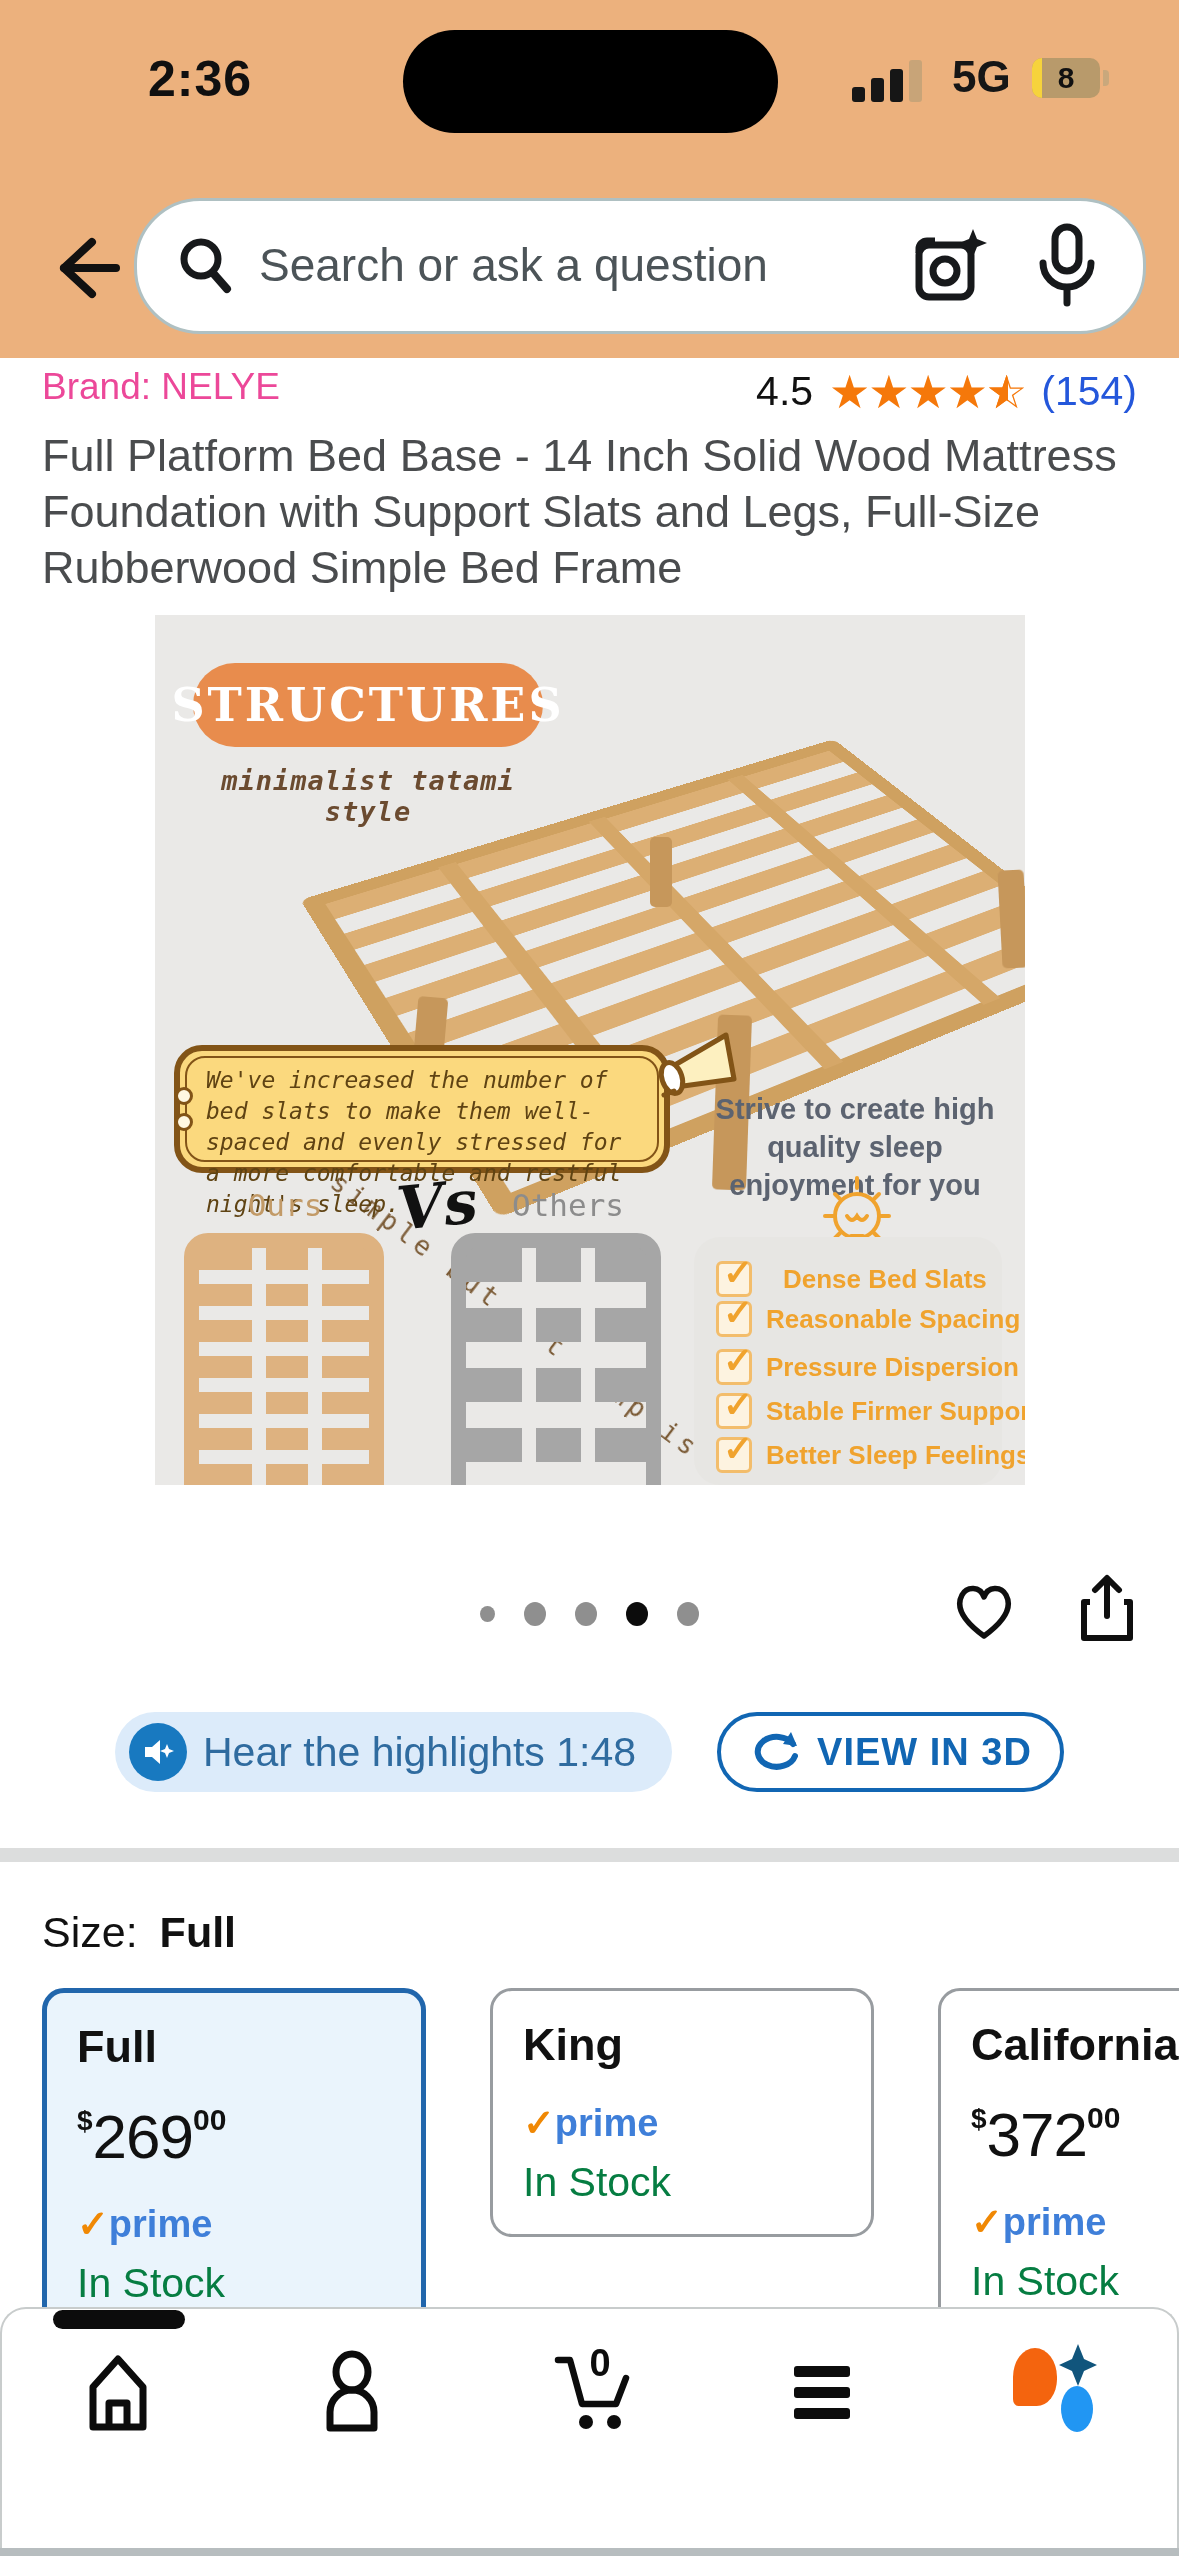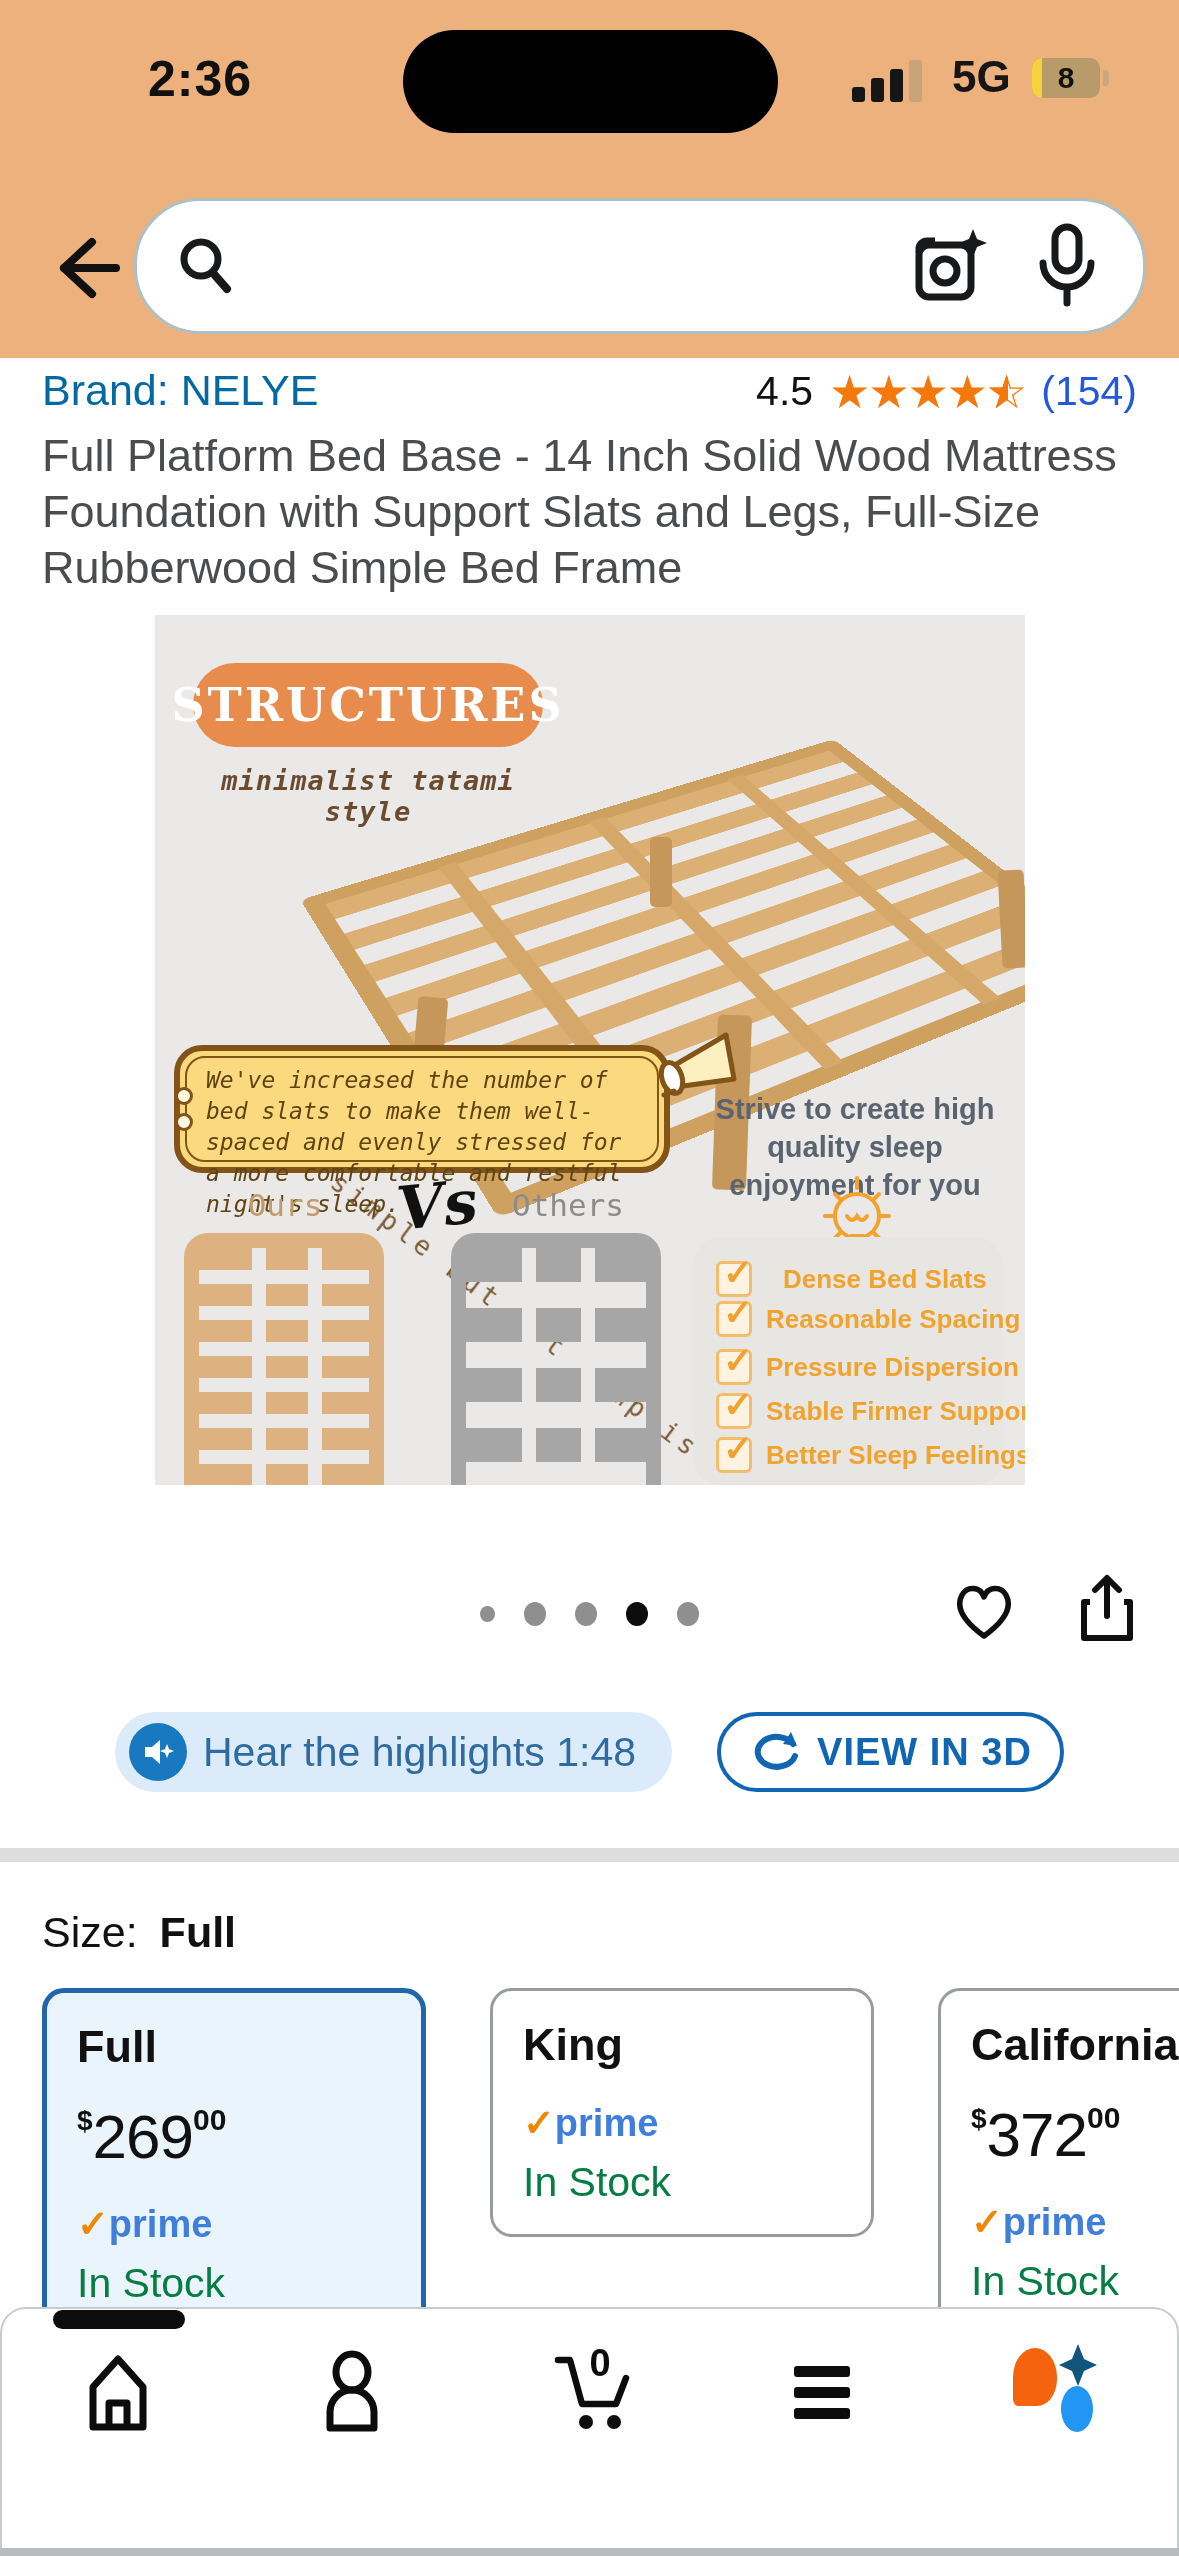--- a/index.html
+++ b/index.html
@@ -26,21 +26,21 @@
   .backbtn{position:absolute;left:42px;top:228px;width:80px;height:80px;}
   .searchpill{position:absolute;left:134px;top:198px;width:1006px;height:130px;background:#fff;border:3px solid #afc0c2;border-radius:66px;}
   .searchicon{position:absolute;left:36px;top:30px;width:66px;height:66px;}
   .searchinput{position:absolute;left:120px;top:8px;width:620px;height:110px;border:none;outline:none;font-size:46px;color:#333;background:transparent;font-family:"Liberation Sans",sans-serif;}
   .searchinput::placeholder{color:#4c5458;opacity:1;}
   .camicon{position:absolute;left:770px;top:22px;width:86px;height:86px;}
   .micicon{position:absolute;left:890px;top:20px;width:80px;height:88px;}
 
   
   .brandrow{position:absolute;left:42px;top:366px;width:1095px;height:52px;}
-  .brand{font-size:43px;color:#0369a1;}
+  .brand{font-size:37px;color:#ec4899;}
   .rating{position:absolute;right:0;top:2px;font-size:41px;color:#111;display:flex;align-items:center;gap:16px;}
   .stars{color:#f5780a;font-size:46px;letter-spacing:-2px;line-height:46px;}
   .halfstar{position:relative;display:inline-block;}
   .halfstar .outl{color:#f5780a;}
   .halfstar .fill{position:absolute;left:0;top:0;width:55%;overflow:hidden;color:#f5780a;}
   .rcount{color:#2457db;font-size:41px;}
   .title{position:absolute;left:42px;top:428px;width:1100px;font-size:45px;line-height:56px;color:#4a4c4e;}
 
   
   .pimage{position:absolute;left:155px;top:615px;width:870px;height:870px;background:#eae9e7;overflow:hidden;}
@@ -184,20 +184,21 @@
       </svg>
     </div>
 
     <div class="searchpill">
       <div class="searchicon">
         <svg width="66" height="66" viewBox="0 0 66 66">
           <circle cx="28" cy="28" r="17" fill="none" stroke="#17191b" stroke-width="7"></circle>
           <line x1="40" y1="42" x2="54" y2="58" stroke="#17191b" stroke-width="8" stroke-linecap="round"></line>
         </svg>
       </div>
+      <input class="searchinput" type="text" placeholder="Search or ask a question" style="">
       <div class="camicon">
         <svg width="86" height="86" viewBox="0 0 86 86">
           <rect x="12" y="22" width="52" height="52" rx="10" fill="none" stroke="#17191b" stroke-width="7"></rect>
           <path d="M12 30 v-4 a8 8 0 0 1 8-8 h8" fill="none" stroke="#17191b" stroke-width="7"></path>
           <circle cx="38" cy="48" r="12" fill="none" stroke="#17191b" stroke-width="7"></circle>
           <path d="M66 6 l4 10 10 4 -10 4 -4 10 -4 -10 -10 -4 10 -4 z" fill="#17191b"></path>
         </svg>
       </div>
       <div class="micicon">
         <svg width="80" height="88" viewBox="0 0 80 88">

